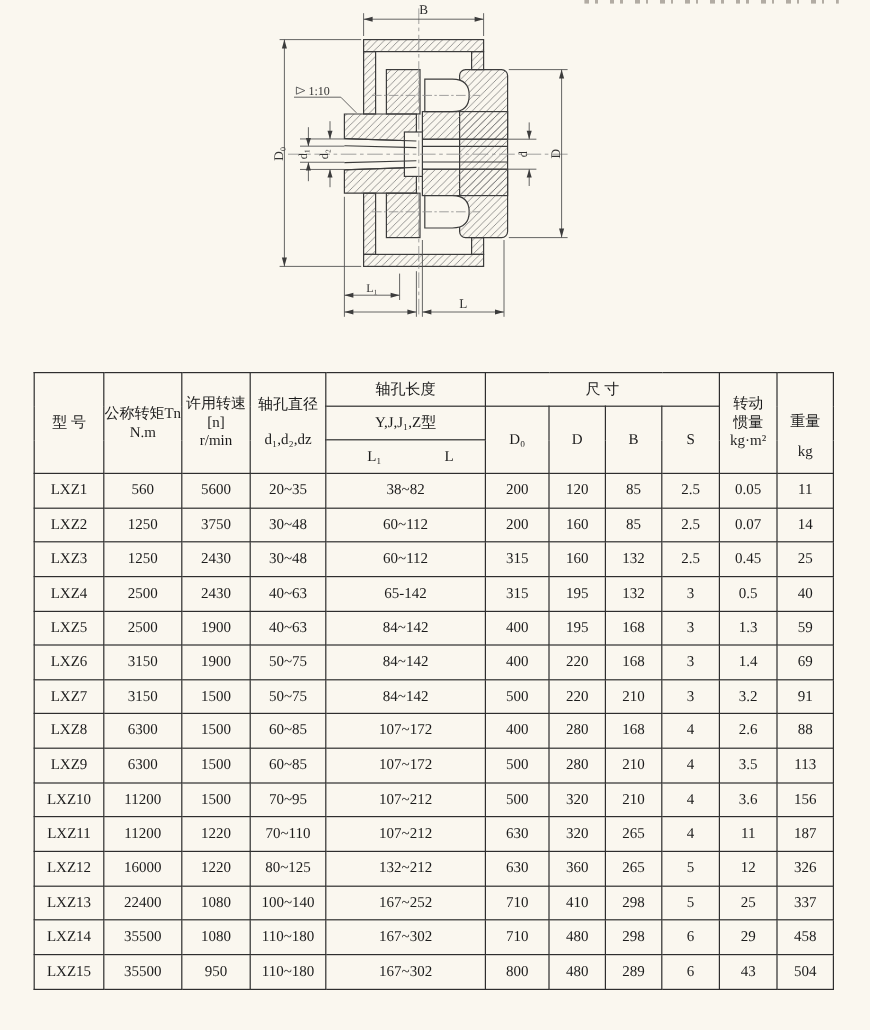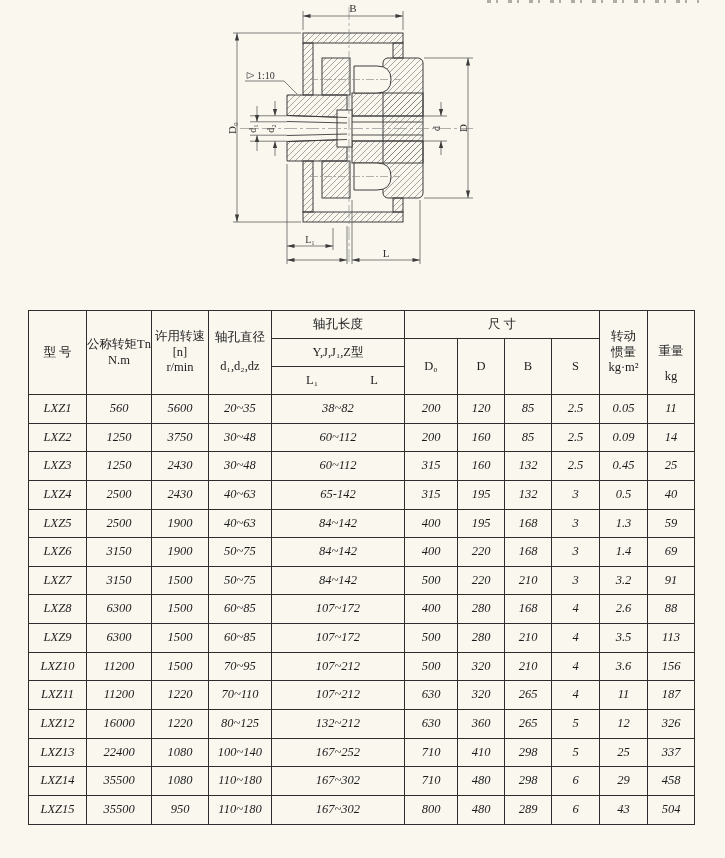--- a/index.html
+++ b/index.html
@@ -38,21 +38,21 @@
   }
   .params th,.params td{
     border:1px solid #2e2e2e;
     text-align:center;vertical-align:middle;
     font-weight:normal;padding:0;
     font-size:12.5px;line-height:1.25;
   }
   .params thead tr.h1{height:28px;}
   .params thead tr.h2{height:28px;}
   .params thead tr.h3{height:28px;}
-  .params tbody tr{height:28.65px;font-style:italic;}
+  .params tbody tr{height:28.65px;}
   .stack{display:flex;flex-direction:column;align-items:center;justify-content:center;}
   .stack.gap{gap:13px;}
   .stack.gap-sm{gap:9px;margin-top:24px;}
   .l1l{display:flex;justify-content:space-between;padding:0 26px 0 34px;}
   .note{
     position:absolute;left:12px;top:836px;
     font-size:14px;letter-spacing:.3px;white-space:nowrap;
   }
 </style>
 </head>
@@ -273,21 +273,21 @@
         <tr>
           <td>LXZ2</td>
           <td>1250</td>
           <td>3750</td>
           <td>30~48</td>
           <td>60~112</td>
           <td>200</td>
           <td>160</td>
           <td>85</td>
           <td>2.5</td>
-          <td>0.09</td>
+          <td>0.07</td>
           <td>14</td>
         </tr>
 
         <tr>
           <td>LXZ3</td>
           <td>1250</td>
           <td>2430</td>
           <td>30~48</td>
           <td>60~112</td>
           <td>315</td>

